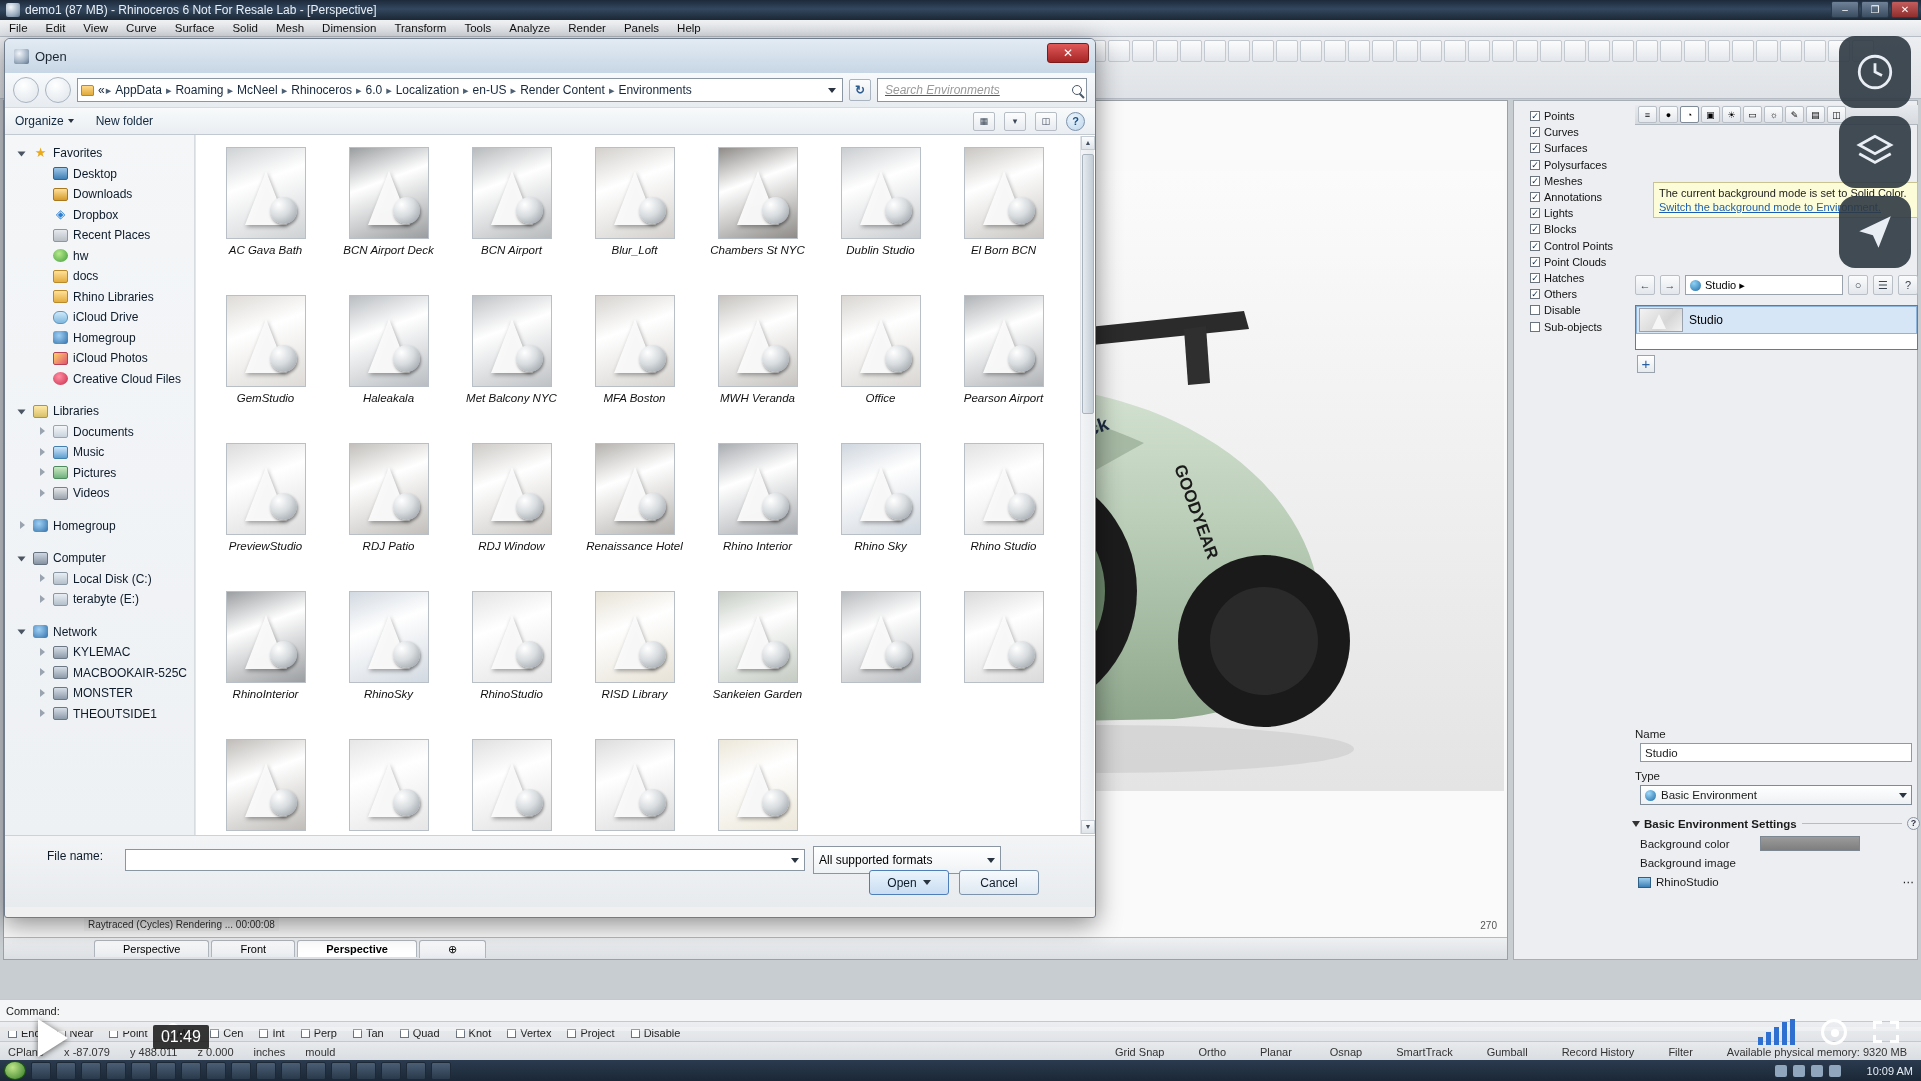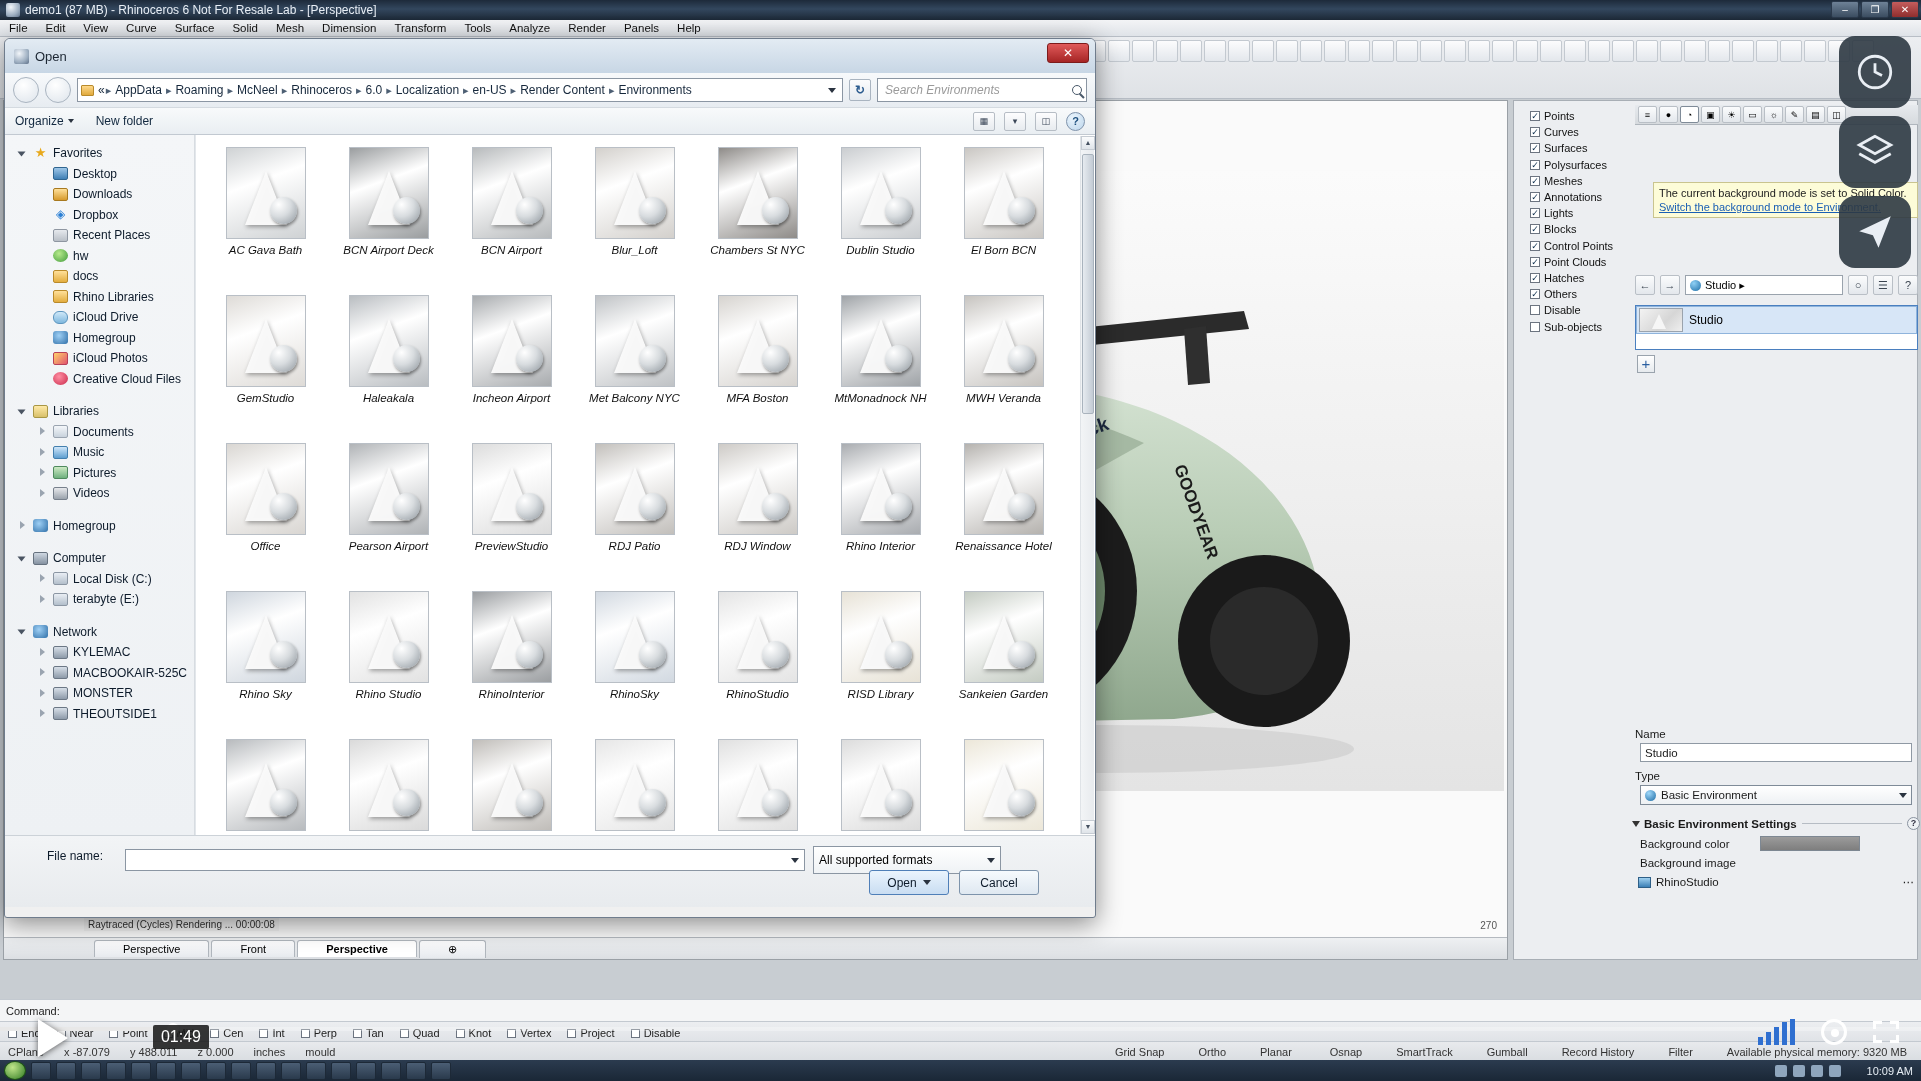--- a/index.html
+++ b/index.html
@@ -254,21 +254,21 @@
     width:22px; height:22px; border:1px solid #a9b4c0; border-radius:2px;
     background:linear-gradient(180deg,#fbfcfd,#e6ebf0); color:#2c5c8f;
     text-align:center; line-height:20px; font-size:12px; font-weight:bold;
   }
   #search-box {
     width:210px; height:24px; background:#fff; border:1px solid #8b96a3;
     display:flex; align-items:center; padding:0 5px; position:relative;
   }
   #search-box input {
     border:none; outline:none; width:100%; font-size:12px; color:#0f766e;
-    font-family:"Liberation Sans", sans-serif; background:transparent;
+    font-family:"Liberation Sans", sans-serif; background:transparent;text-decoration:underline;
   }
   #search-box input::placeholder { color:#9a9a9a; font-style:italic; }
   #search-box .mag {
     position:absolute; right:4px; width:10px; height:10px; border:1.6px solid #4a5a6b;
     border-radius:50%;
   }
   #search-box .mag::after {
     content:""; position:absolute; right:-4px; bottom:-3px; width:6px; height:1.6px;
     background:#4a5a6b; transform:rotate(45deg);
   }
@@ -1125,48 +1125,34 @@
             <div class="fname">GemStudio</div>
           </div>
           <div class="fitem">
             <div class="thumbbox" style="background: linear-gradient(160deg, rgb(185, 189, 193) 0%, rgb(255, 255, 255) 38%, rgb(185, 189, 193) 100%);">
               <div class="cone"></div>
               <div class="sphere"></div>
             </div>
             <div class="fname">Haleakala</div>
           </div>
           <div class="fitem">
-            <div class="thumbbox" style="background: linear-gradient(160deg, rgb(168, 171, 174) 0%, rgb(255, 255, 255) 38%, rgb(168, 171, 174) 100%);">
-              <div class="cone"></div>
-              <div class="sphere"></div>
-            </div>
-            <div class="fname">Incheon Airport</div>
-          </div>
-          <div class="fitem">
             <div class="thumbbox" style="background: linear-gradient(160deg, rgb(191, 194, 197) 0%, rgb(255, 255, 255) 38%, rgb(191, 194, 197) 100%);">
               <div class="cone"></div>
               <div class="sphere"></div>
             </div>
             <div class="fname">Met Balcony NYC</div>
           </div>
           <div class="fitem">
             <div class="thumbbox" style="background: linear-gradient(160deg, rgb(214, 211, 207) 0%, rgb(255, 255, 255) 38%, rgb(214, 211, 207) 100%);">
               <div class="cone"></div>
               <div class="sphere"></div>
             </div>
             <div class="fname">MFA Boston</div>
           </div>
           <div class="fitem">
-            <div class="thumbbox" style="background: linear-gradient(160deg, rgb(159, 163, 167) 0%, rgb(255, 255, 255) 38%, rgb(159, 163, 167) 100%);">
-              <div class="cone"></div>
-              <div class="sphere"></div>
-            </div>
-            <div class="fname">MtMonadnock NH</div>
-          </div>
-          <div class="fitem">
             <div class="thumbbox" style="background: linear-gradient(160deg, rgb(198, 195, 191) 0%, rgb(255, 255, 255) 38%, rgb(198, 195, 191) 100%);">
               <div class="cone"></div>
               <div class="sphere"></div>
             </div>
             <div class="fname">MWH Veranda</div>
           </div>
           <div class="fitem">
             <div class="thumbbox" style="background: linear-gradient(160deg, rgb(217, 214, 210) 0%, rgb(255, 255, 255) 38%, rgb(217, 214, 210) 100%);">
               <div class="cone"></div>
               <div class="sphere"></div>
@@ -1195,32 +1181,32 @@
             <div class="fname">RDJ Patio</div>
           </div>
           <div class="fitem">
             <div class="thumbbox" style="background: linear-gradient(160deg, rgb(205, 202, 198) 0%, rgb(255, 255, 255) 38%, rgb(205, 202, 198) 100%);">
               <div class="cone"></div>
               <div class="sphere"></div>
             </div>
             <div class="fname">RDJ Window</div>
           </div>
           <div class="fitem">
+            <div class="thumbbox" style="background: linear-gradient(160deg, rgb(181, 178, 174) 0%, rgb(255, 255, 255) 38%, rgb(181, 178, 174) 100%);">
+              <div class="cone"></div>
+              <div class="sphere"></div>
+            </div>
+            <div class="fname">Renaissance Hotel</div>
+          </div>
+          <div class="fitem">
             <div class="thumbbox" style="background: linear-gradient(160deg, rgb(169, 172, 176) 0%, rgb(255, 255, 255) 38%, rgb(169, 172, 176) 100%);">
               <div class="cone"></div>
               <div class="sphere"></div>
             </div>
             <div class="fname">Rhino Interior</div>
-          </div>
-          <div class="fitem">
-            <div class="thumbbox" style="background: linear-gradient(160deg, rgb(181, 178, 174) 0%, rgb(255, 255, 255) 38%, rgb(181, 178, 174) 100%);">
-              <div class="cone"></div>
-              <div class="sphere"></div>
-            </div>
-            <div class="fname">Renaissance Hotel</div>
           </div>
           <div class="fitem">
             <div class="thumbbox" style="background: linear-gradient(160deg, rgb(207, 214, 222) 0%, rgb(255, 255, 255) 38%, rgb(207, 214, 222) 100%);">
               <div class="cone"></div>
               <div class="sphere"></div>
             </div>
             <div class="fname">Rhino Sky</div>
           </div>
           <div class="fitem">
             <div class="thumbbox" style="background: linear-gradient(160deg, rgb(226, 226, 226) 0%, rgb(255, 255, 255) 38%, rgb(226, 226, 226) 100%);">

